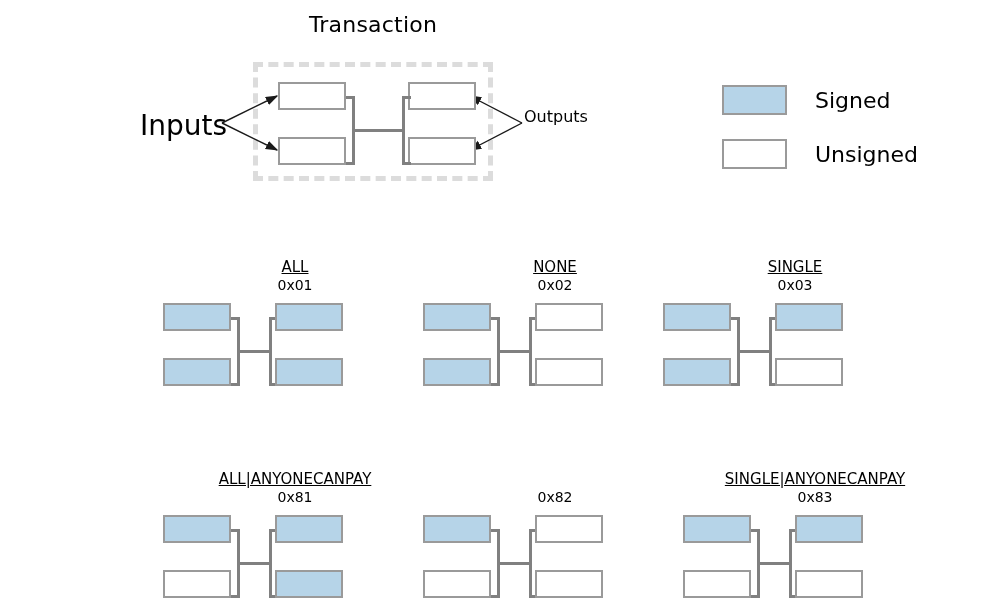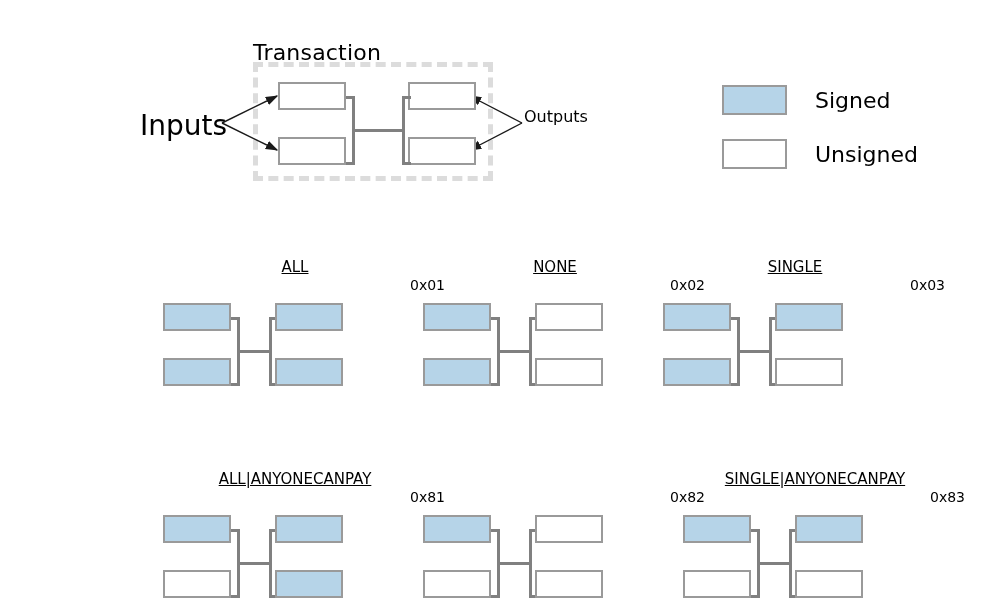--- a/index.html
+++ b/index.html
@@ -33,22 +33,23 @@
   #top-panel { position: absolute; left: 0; top: 0; width: 1003px; height: 215px; }
 
   #transaction-dashed-box {
     position: absolute;
     left: 253px; top: 62px;
     width: 240px; height: 119px;
     border: 5px dashed #dcdcdc;
   }
   #transaction-caption {
     position: absolute;
-    left: 253px; top: 40px;
+    left: 253px; top: 12px;
     width: 240px;
+    text-align: center;
     font-size: 22px;
     letter-spacing: .2px;
   }
 
   #inputs-label {
     position: absolute;
     left: 140px; top: 109px;
     font-size: 28px;
   }
   #outputs-label {
@@ -88,21 +89,21 @@
     width: 300px;
     text-align: center;
     font-size: 15px;
     white-space: nowrap;
     text-decoration: underline;
   }
   .variant-code {
     position: absolute;
     left: 0; top: 19px;
     width: 300px;
-    text-align: right;
+    text-align: center;
     font-size: 14px;
   }
   .variant-figure { position: absolute; left: 0; top: 45px; width: 300px; height: 110px; }
 
   
   .bx-in-top    { left: 18px;  top: 0px;  }
   .bx-in-bot    { left: 18px;  top: 55px; }
   .bx-out-top   { left: 130px; top: 0px;  }
   .bx-out-bot   { left: 130px; top: 55px; }
 

